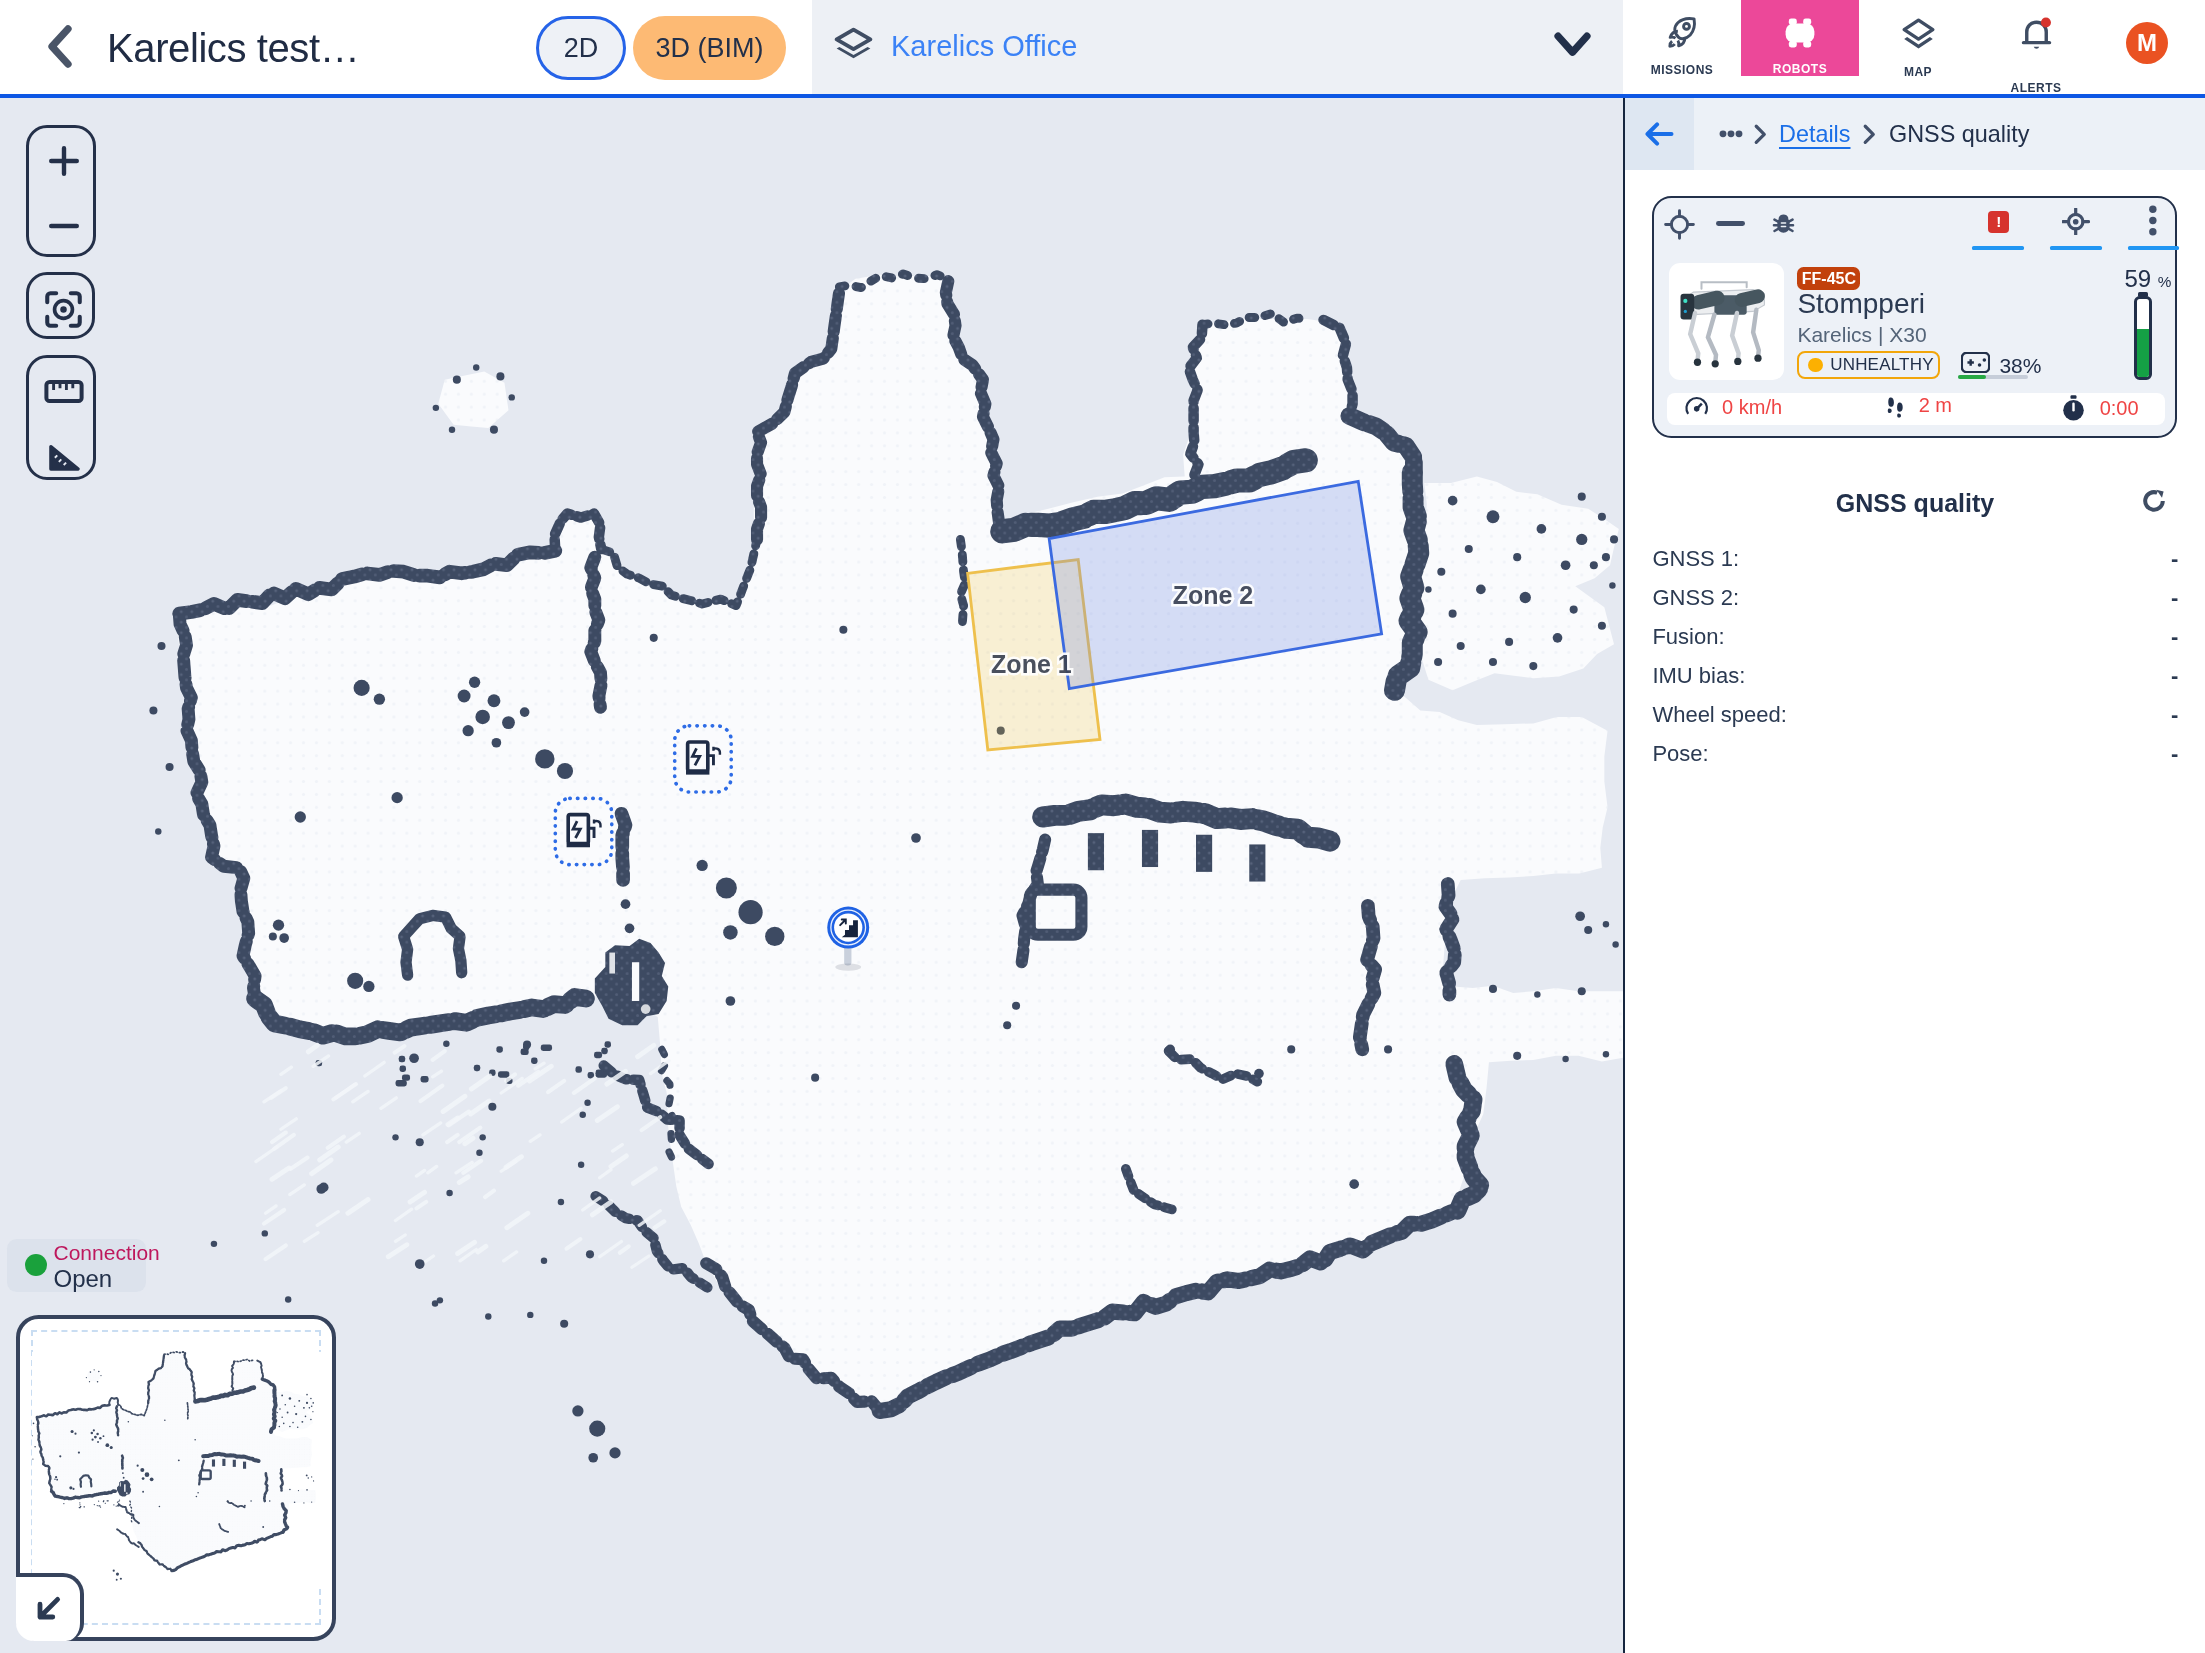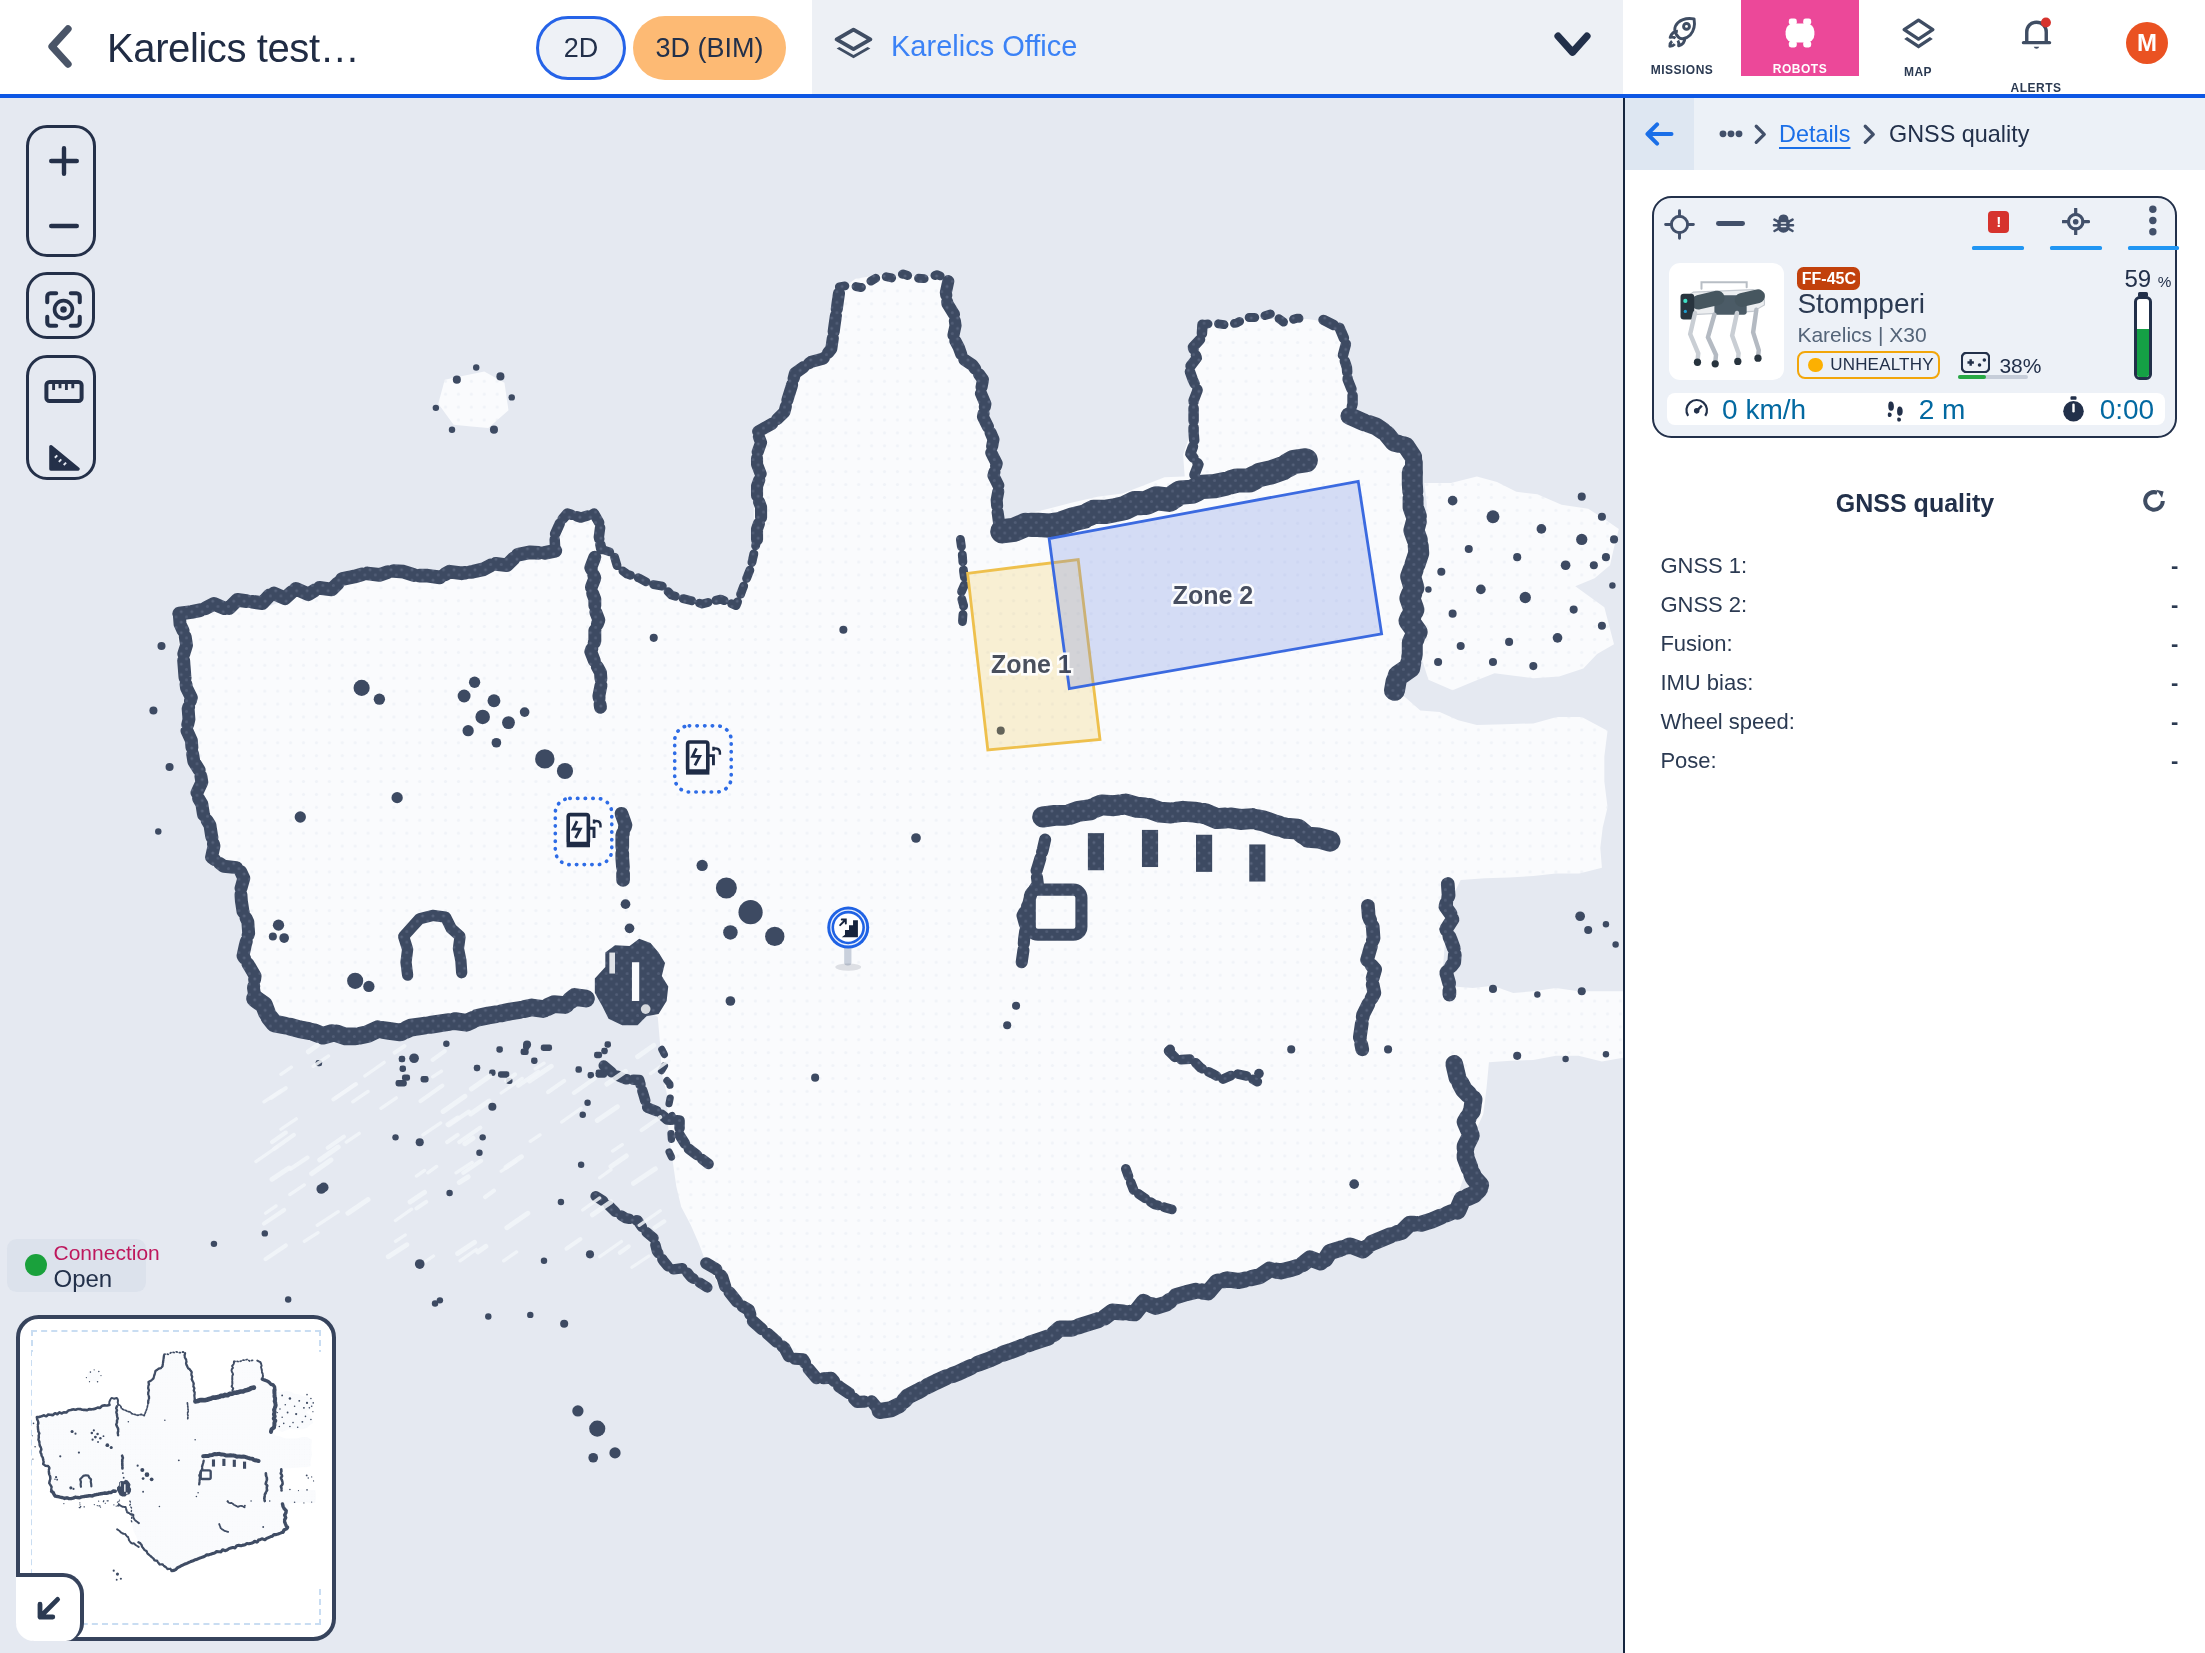--- a/index.html
+++ b/index.html
@@ -55,25 +55,25 @@
 #unhealthy .txt { font-size:17px; color:#22304a; margin-left:7.3px; letter-spacing:0.2px; }
 #gamepad { position:absolute; left:307px; top:154px; }
 #pct38 { position:absolute; left:345px; top:156px; font-size:21px; color:#22304a; }
 #prog { position:absolute; left:304px; top:177px; width:70px; height:4px; background:#c6cdd9; border-radius:2.4px; }
 #prog .fill { width:27.4px; height:4px; background:#27a844; border-radius:2.4px; }
 #pct59 { position:absolute; left:470px; top:67px; font-size:24px; font-weight:500; color:#22304a; }
 #pct59 span { font-size:15.3px; }
 #battery { position:absolute; left:480px; top:98px; width:18px; height:84px; border:3.2px solid #22304a; border-radius:5.7px; background:#fff; overflow:hidden; }
 #battery .fill { position:absolute; left:0; bottom:0; width:100%; height:61%; background:#15a045; }
 #statstrip { position:absolute; left:13px; top:195px; width:498px; height:32px; white-space:nowrap; background:#fff; border-radius:8px; display:flex; align-items:center; }
-.stat { position:absolute; display:flex; align-items:center; font-size:28px; color:#0369a1; white-space:nowrap; }
+.stat { position:absolute; display:flex; align-items:center; font-size:20px; color:#ef4444; white-space:nowrap; }
 #gnsstitle { position:absolute; left:0; top:391px; width:580px; text-align:center; font-size:25px; font-weight:bold; color:#22304a; }
 #refresh { position:absolute; left:517px; top:391px; }
 #gnssrows { position:absolute; left:27.4px; top:448px; width:526px; font-size:22px; color:#2b3a52; }
-.grow { height:39px; display:flex; align-items:center; justify-content:space-between;margin-left:8px; }
+.grow { height:39px; display:flex; align-items:flex-start; justify-content:space-between; }
 .grow b { font-weight:bold; }
 #conn { position:absolute; left:6.5px; top:1141px; width:139px; height:53px; background:#dce2ec; border-radius:9.7px; }
 #conn .dot { position:absolute; left:18px; top:15.3px; width:22px; height:22px; border-radius:50%; background:#1aa13c; }
 #conn .l1 { position:absolute; left:47px; top:2.4px; font-size:21px; color:#be185d; }
 #conn .l2 { position:absolute; left:47px; top:26px; font-size:24px; color:#22304a; }
 #minimap { position:absolute; left:16px; top:1217px; width:320px; height:326px; background:#fff; border:4px solid #36435c; border-radius:22.6px; }
 #mmdash { position:absolute; left:11.3px; top:11.3px; width:290px; height:295px; border:2.4px dashed #c9ddf2; }
 #mmtab { position:absolute; left:-4px; bottom:-4px; width:68px; height:68px; background:#fff; border-top:4px solid #36435c; border-right:4px solid #36435c; border-radius:0 21px 18px 18px; display:flex; align-items:center; justify-content:center; }
 .tbox { position:absolute; border:3.6px solid #243049; border-radius:21px; }
 </style>

